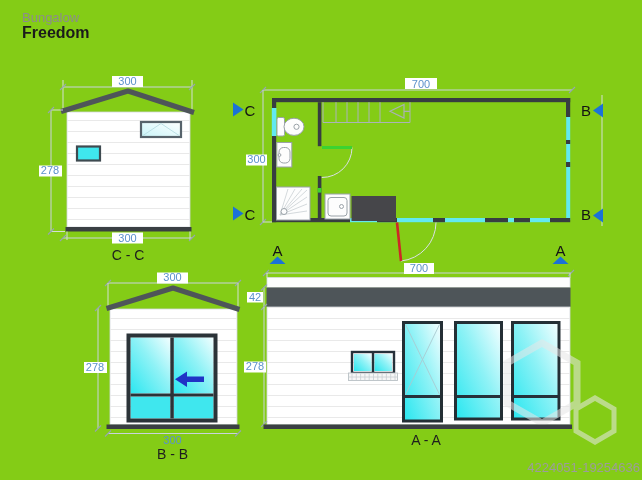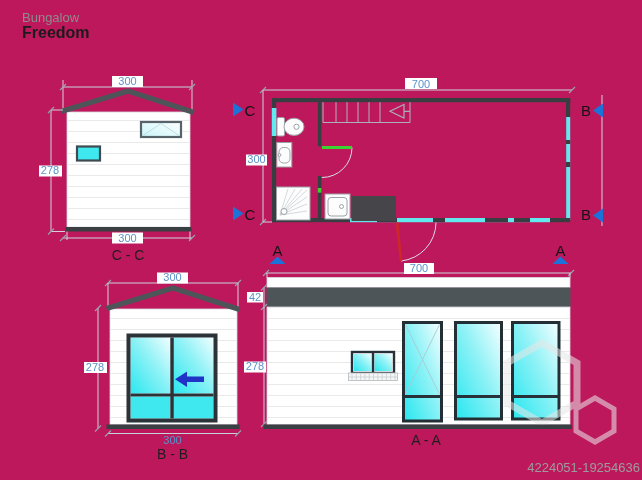--- a/index.html
+++ b/index.html
@@ -1,16 +1,16 @@
 <!DOCTYPE html>
 <html><head>
 <meta charset="utf-8">
 <style>
   html,body{margin:0;padding:0;background:#fff;}
-  .stage{position:relative;width:642px;height:480px;background:#be185d;overflow:hidden;}
+  .stage{position:relative;width:642px;height:480px;background:#84cc16;overflow:hidden;}
   svg text{font-family:"Liberation Sans",sans-serif;}
   .dim{stroke:#C9D3DC;stroke-width:1;fill:none}
   .tick{stroke:#97A5B2;stroke-width:1.1}
   .ext{stroke:#DCE2E8;stroke-width:0.9;fill:none}
   .swing{stroke:#D9DFE5;stroke-width:1;fill:none}
   .thin{stroke:#ABB3B8;stroke-width:1;fill:none}
   .fix{stroke:#9AA2A8;stroke-width:1;fill:#FDFDFD}
   .spray{stroke:#C9CFD3;stroke-width:0.8}
   .dimtext{fill:#5C92CB;font-size:11px}
   .marker-letter{fill:#141414;font-size:15px}

